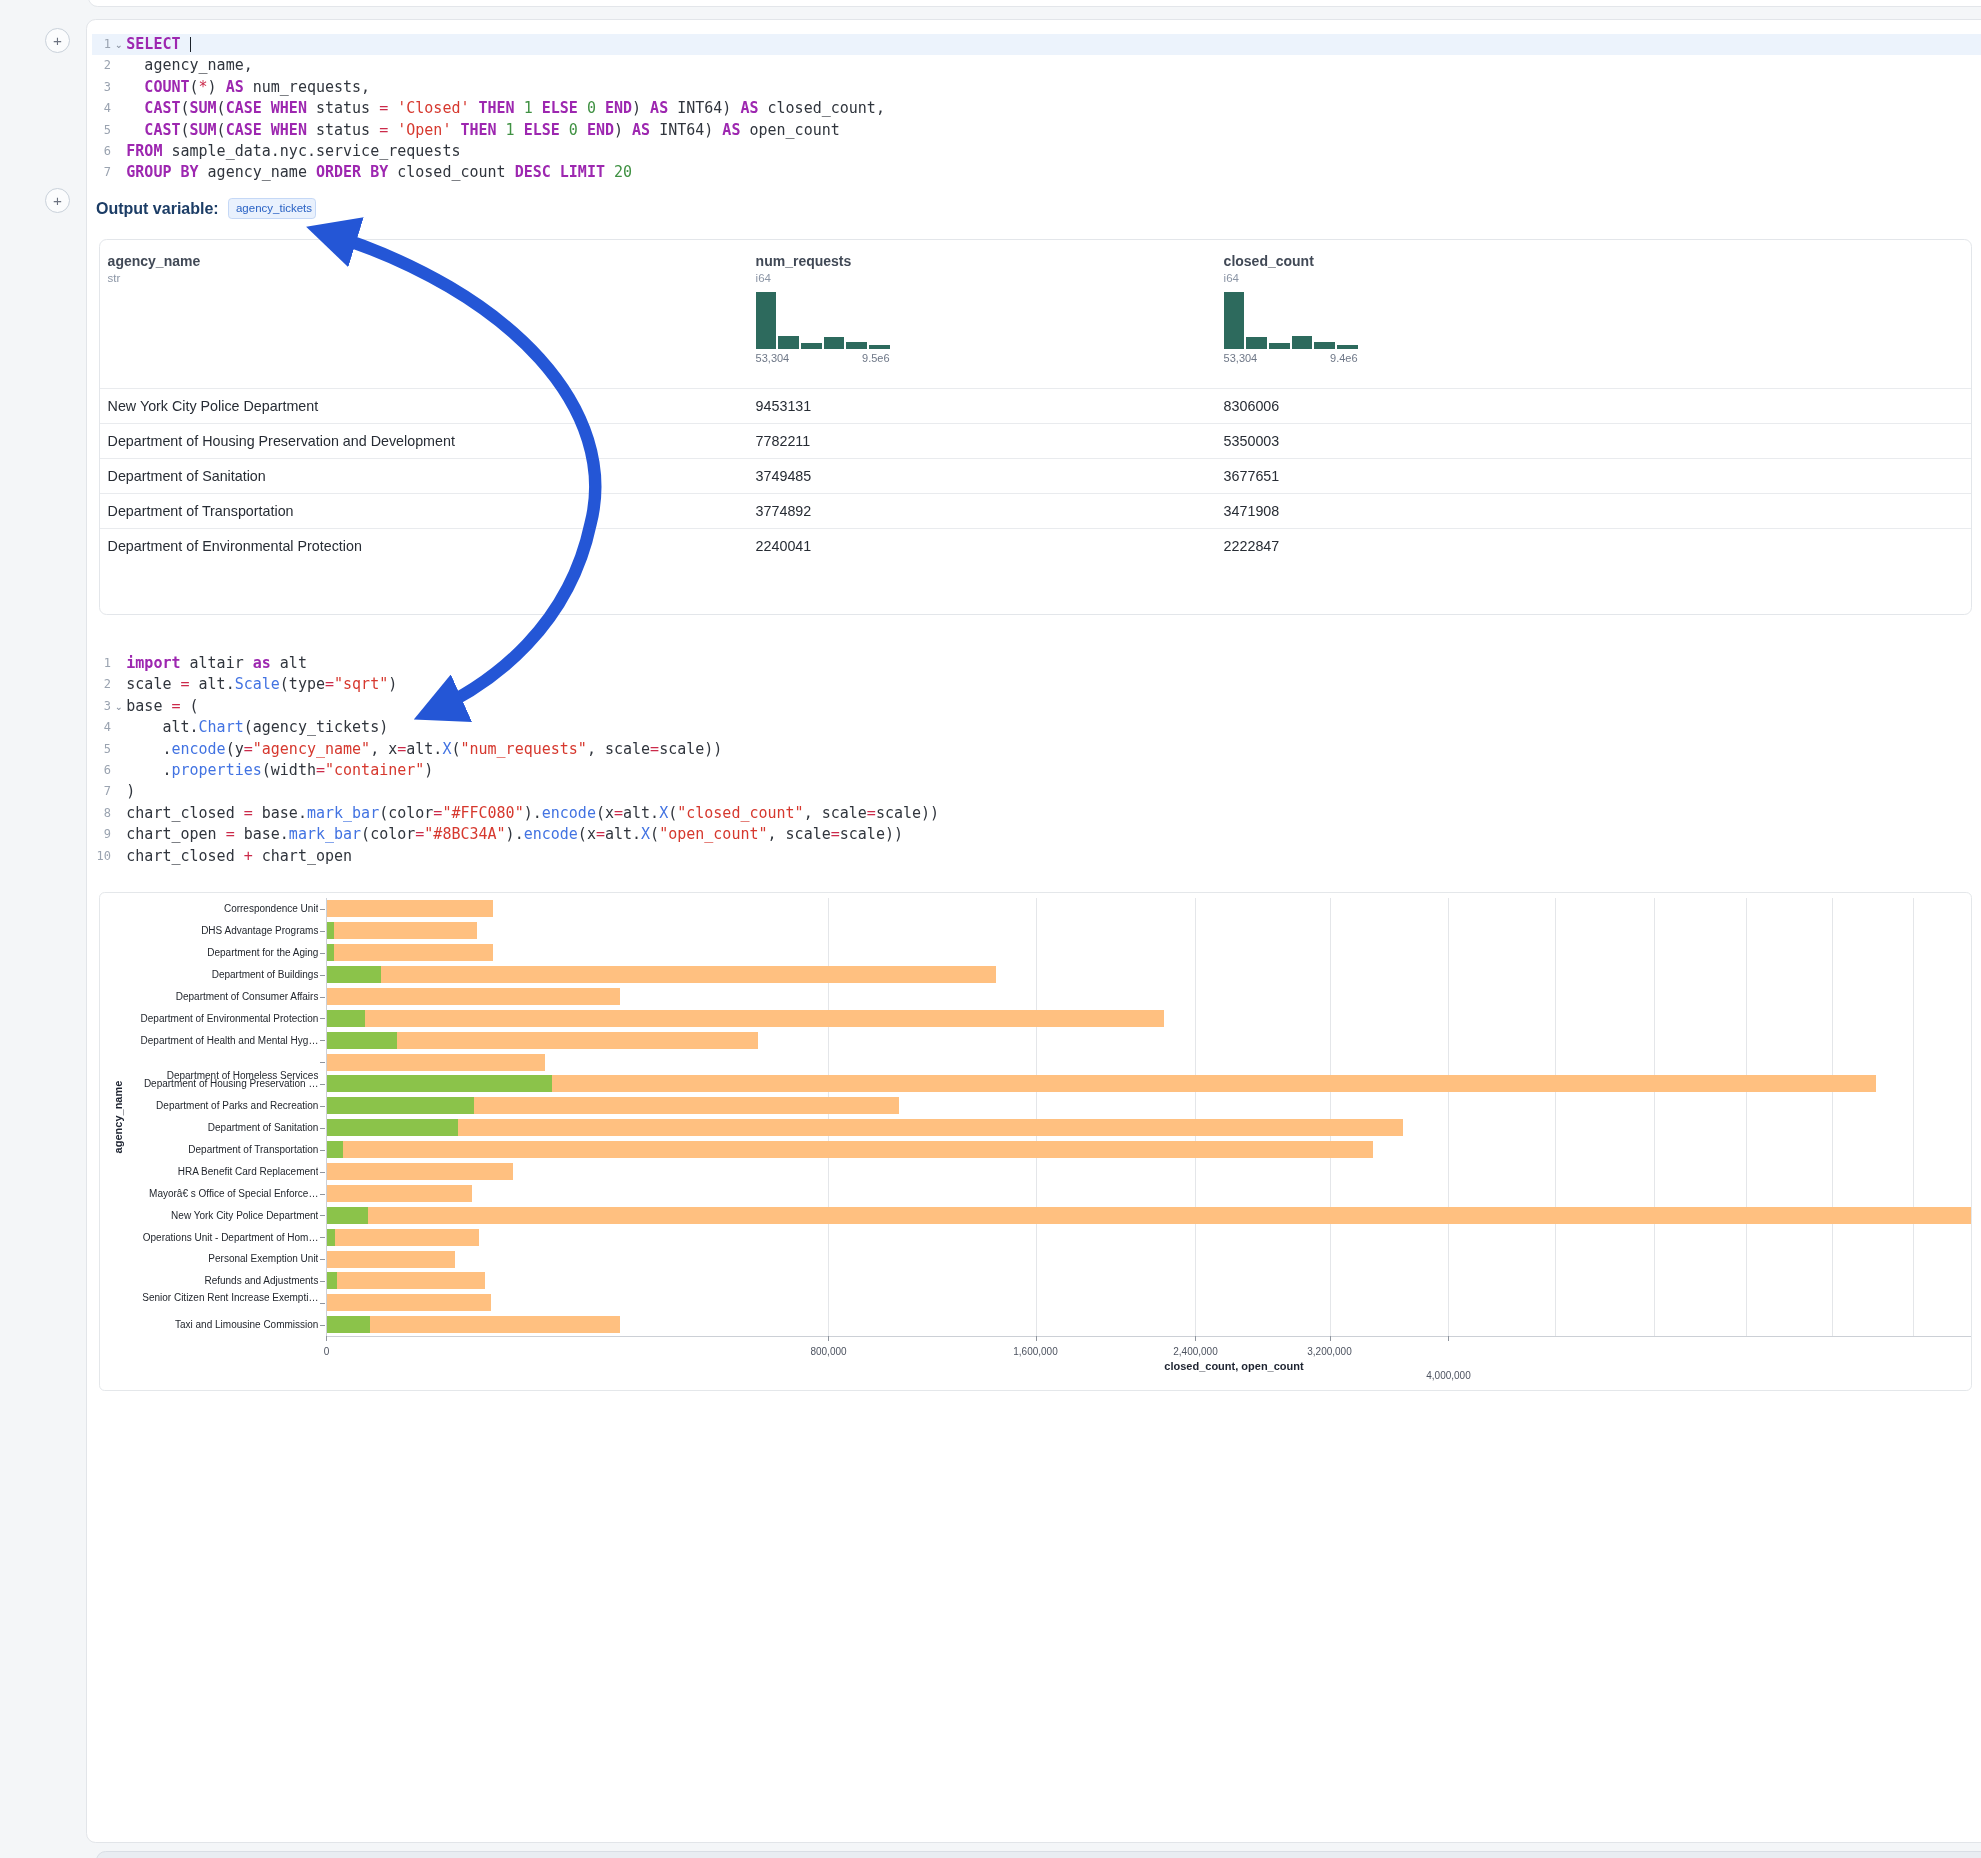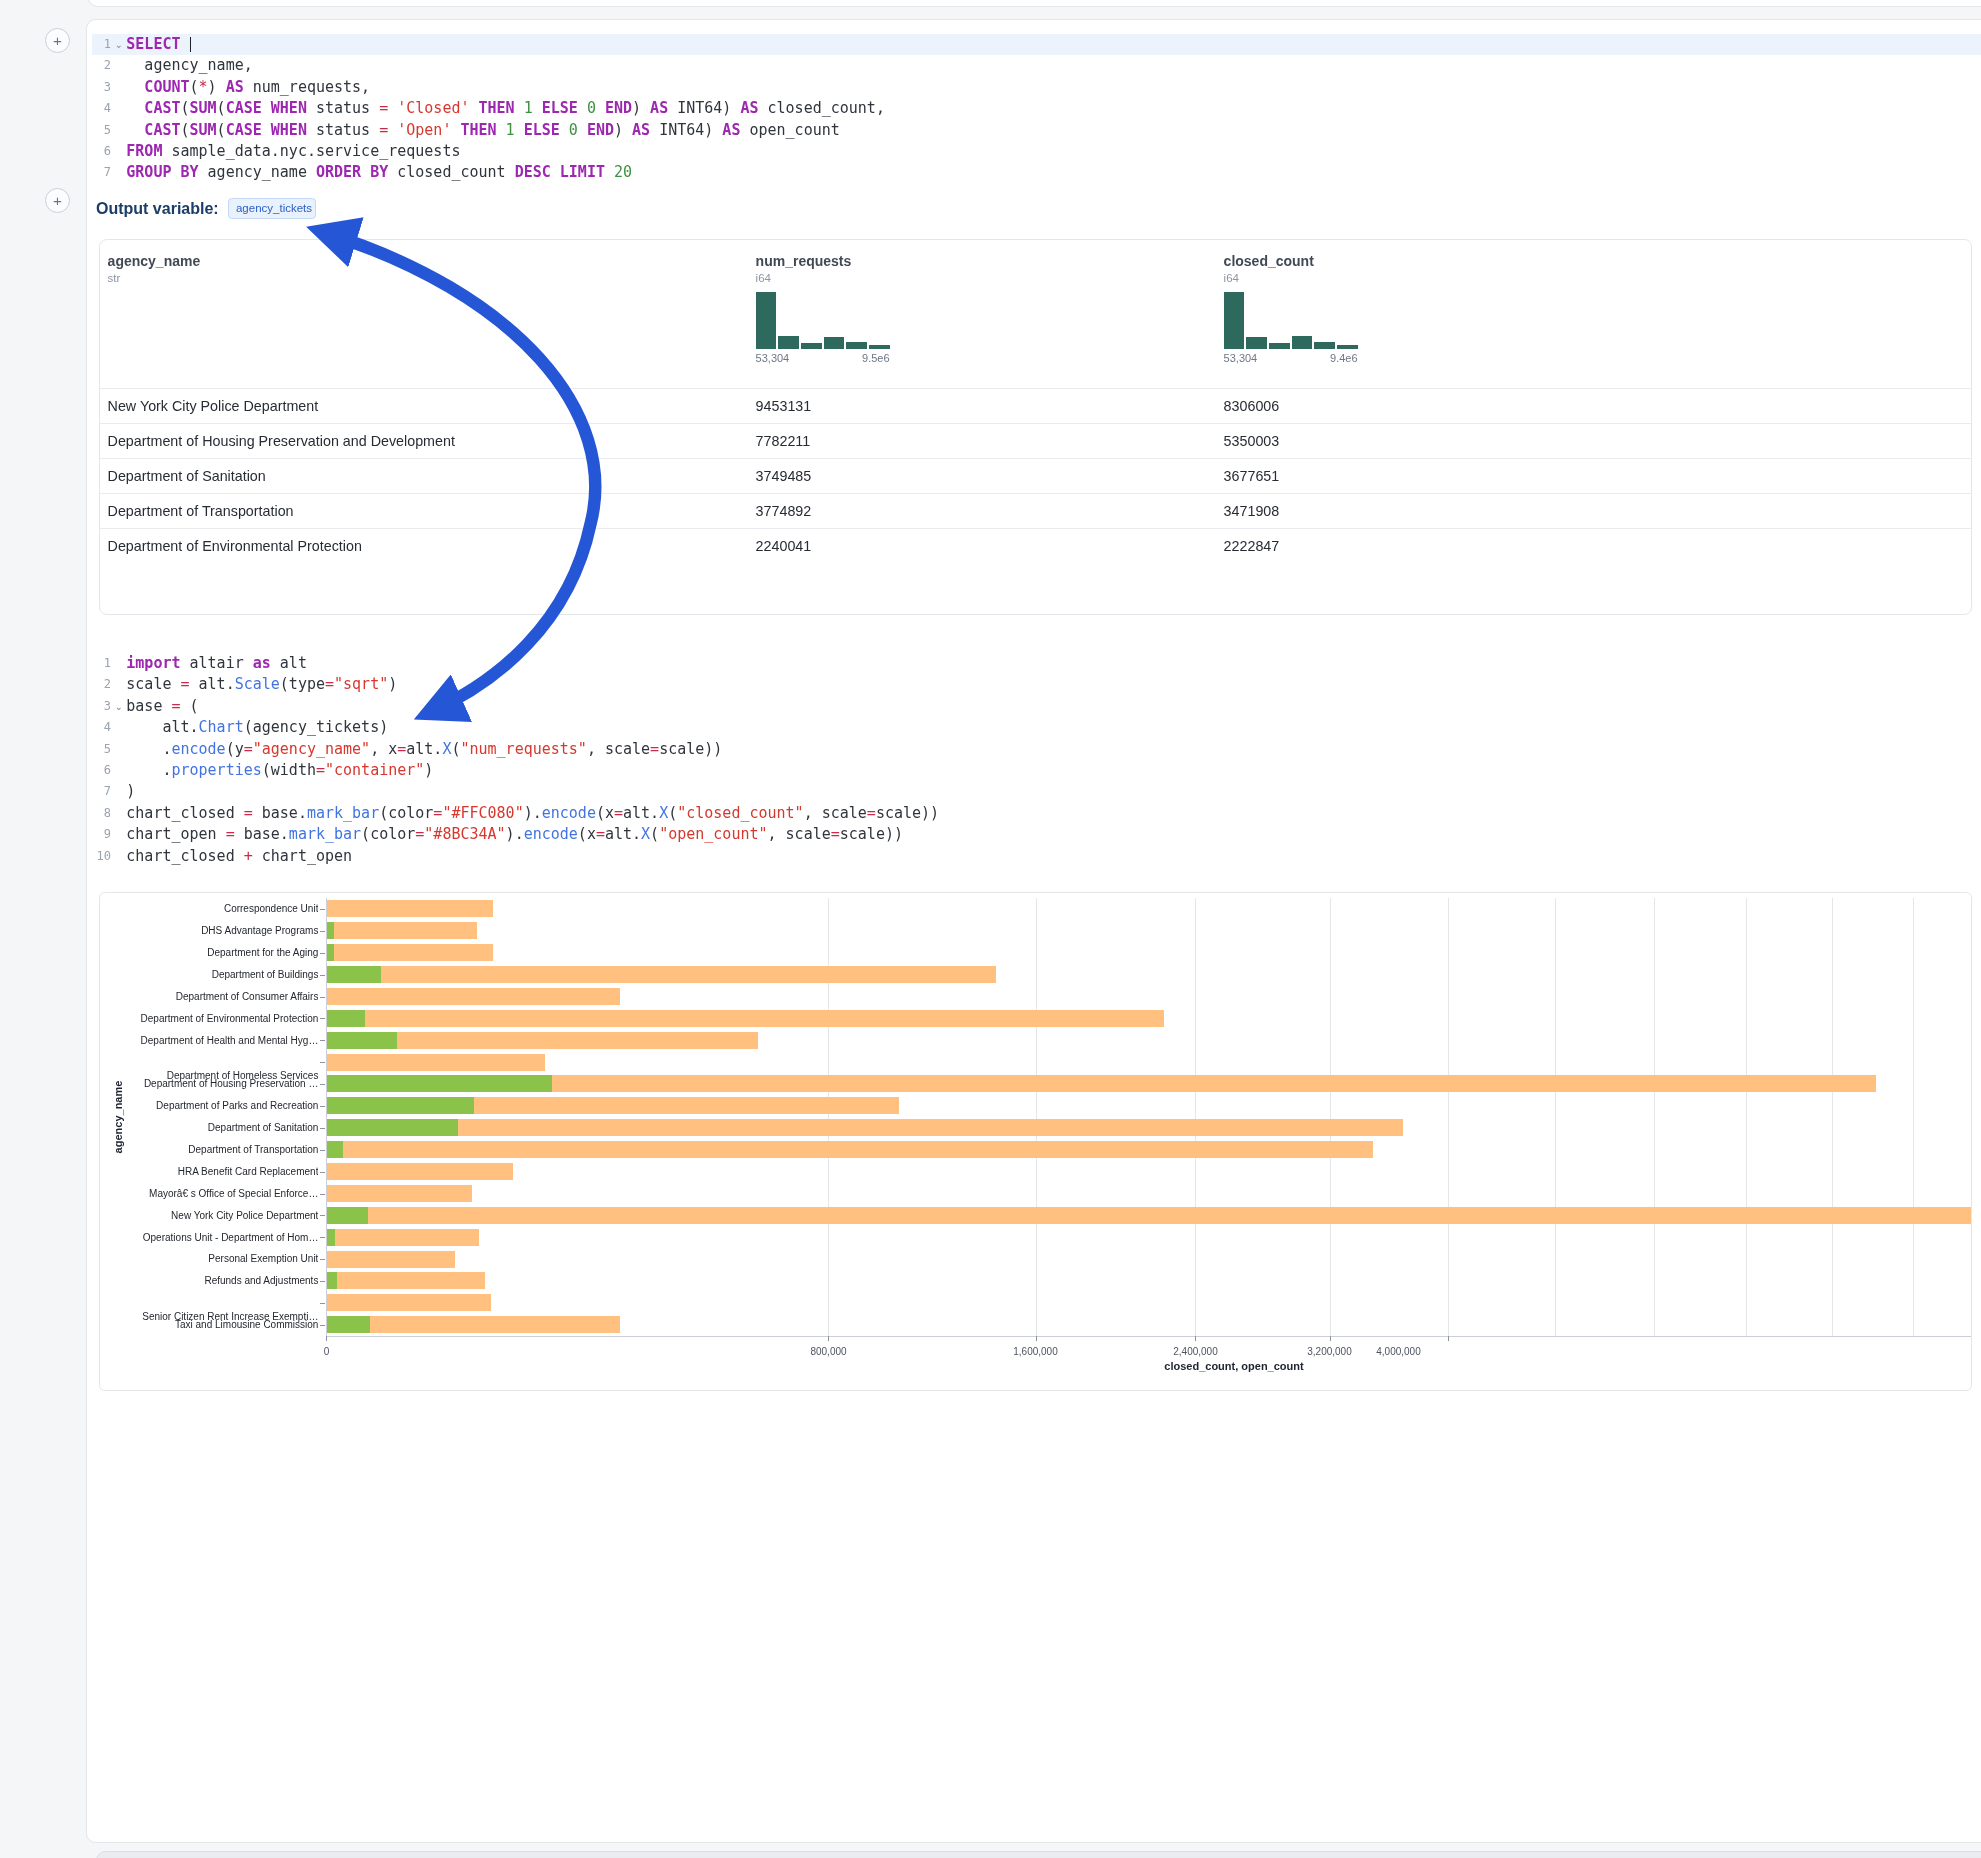--- a/index.html
+++ b/index.html
@@ -263,21 +263,21 @@
       <div class="xlabel" style="left: -57px;">0</div>
       <div class="xtick" style="left: 502px;"></div>
       <div class="xlabel" style="left: 445px;">800,000</div>
       <div class="xtick" style="left: 710px;"></div>
       <div class="xlabel" style="left: 652px;">1,600,000</div>
       <div class="xtick" style="left: 869px;"></div>
       <div class="xlabel" style="left: 812px;">2,400,000</div>
       <div class="xtick" style="left: 1004px;"></div>
       <div class="xlabel" style="left: 946px;">3,200,000</div>
       <div class="xtick" style="left: 1122px;"></div>
-      <div class="xlabel" style="left: 1015px;">4,000,000</div>
+      <div class="xlabel" style="left: 1065px; margin-top: 24px;">4,000,000</div>
       <div class="ylabel" style="top: 5.2px;">Correspondence Unit</div>
       <div class="ytick" style="top: 11px;"></div>
       <div class="bar" style="top: 2.3px; width: 166px; background: rgb(255, 192, 128);"></div>
       <div class="ylabel" style="top: 27px;">DHS Advantage Programs</div>
       <div class="ytick" style="top: 33px;"></div>
       <div class="bar" style="top: 24px; width: 150px; background: rgb(255, 192, 128);"></div>
       <div class="bar" style="top: 24px; width: 6.9px; background: rgb(139, 195, 74);"></div>
       <div class="ylabel" style="top: 49px;">Department for the Aging</div>
       <div class="ytick" style="top: 55px;"></div>
       <div class="bar" style="top: 46px; width: 166px; background: rgb(255, 192, 128);"></div>
@@ -330,21 +330,21 @@
       <div class="ytick" style="top: 339px;"></div>
       <div class="bar" style="top: 331px; width: 152px; background: rgb(255, 192, 128);"></div>
       <div class="bar" style="top: 331px; width: 8px; background: rgb(139, 195, 74);"></div>
       <div class="ylabel" style="top: 355px;">Personal Exemption Unit</div>
       <div class="ytick" style="top: 361px;"></div>
       <div class="bar" style="top: 353px; width: 128px; background: rgb(255, 192, 128);"></div>
       <div class="ylabel" style="top: 377px;">Refunds and Adjustments</div>
       <div class="ytick" style="top: 383px;"></div>
       <div class="bar" style="top: 374px; width: 158px; background: rgb(255, 192, 128);"></div>
       <div class="bar" style="top: 374px; width: 9.7px; background: rgb(139, 195, 74);"></div>
-      <div class="ylabel" style="top: 413px;">Senior Citizen Rent Increase Exempti…</div>
+      <div class="ylabel" style="top: 394px;">Senior Citizen Rent Increase Exempti…</div>
       <div class="ytick" style="top: 405px;"></div>
       <div class="bar" style="top: 396px; width: 164px; background: rgb(255, 192, 128);"></div>
       <div class="ylabel" style="top: 421px;">Taxi and Limousine Commission</div>
       <div class="ytick" style="top: 427px;"></div>
       <div class="bar" style="top: 418px; width: 293px; background: rgb(255, 192, 128);"></div>
       <div class="bar" style="top: 418px; width: 43px; background: rgb(139, 195, 74);"></div>
     </div>
   <div class="x-title">closed_count, open_count</div>
   <div class="y-title">agency_name</div>
 </div>

